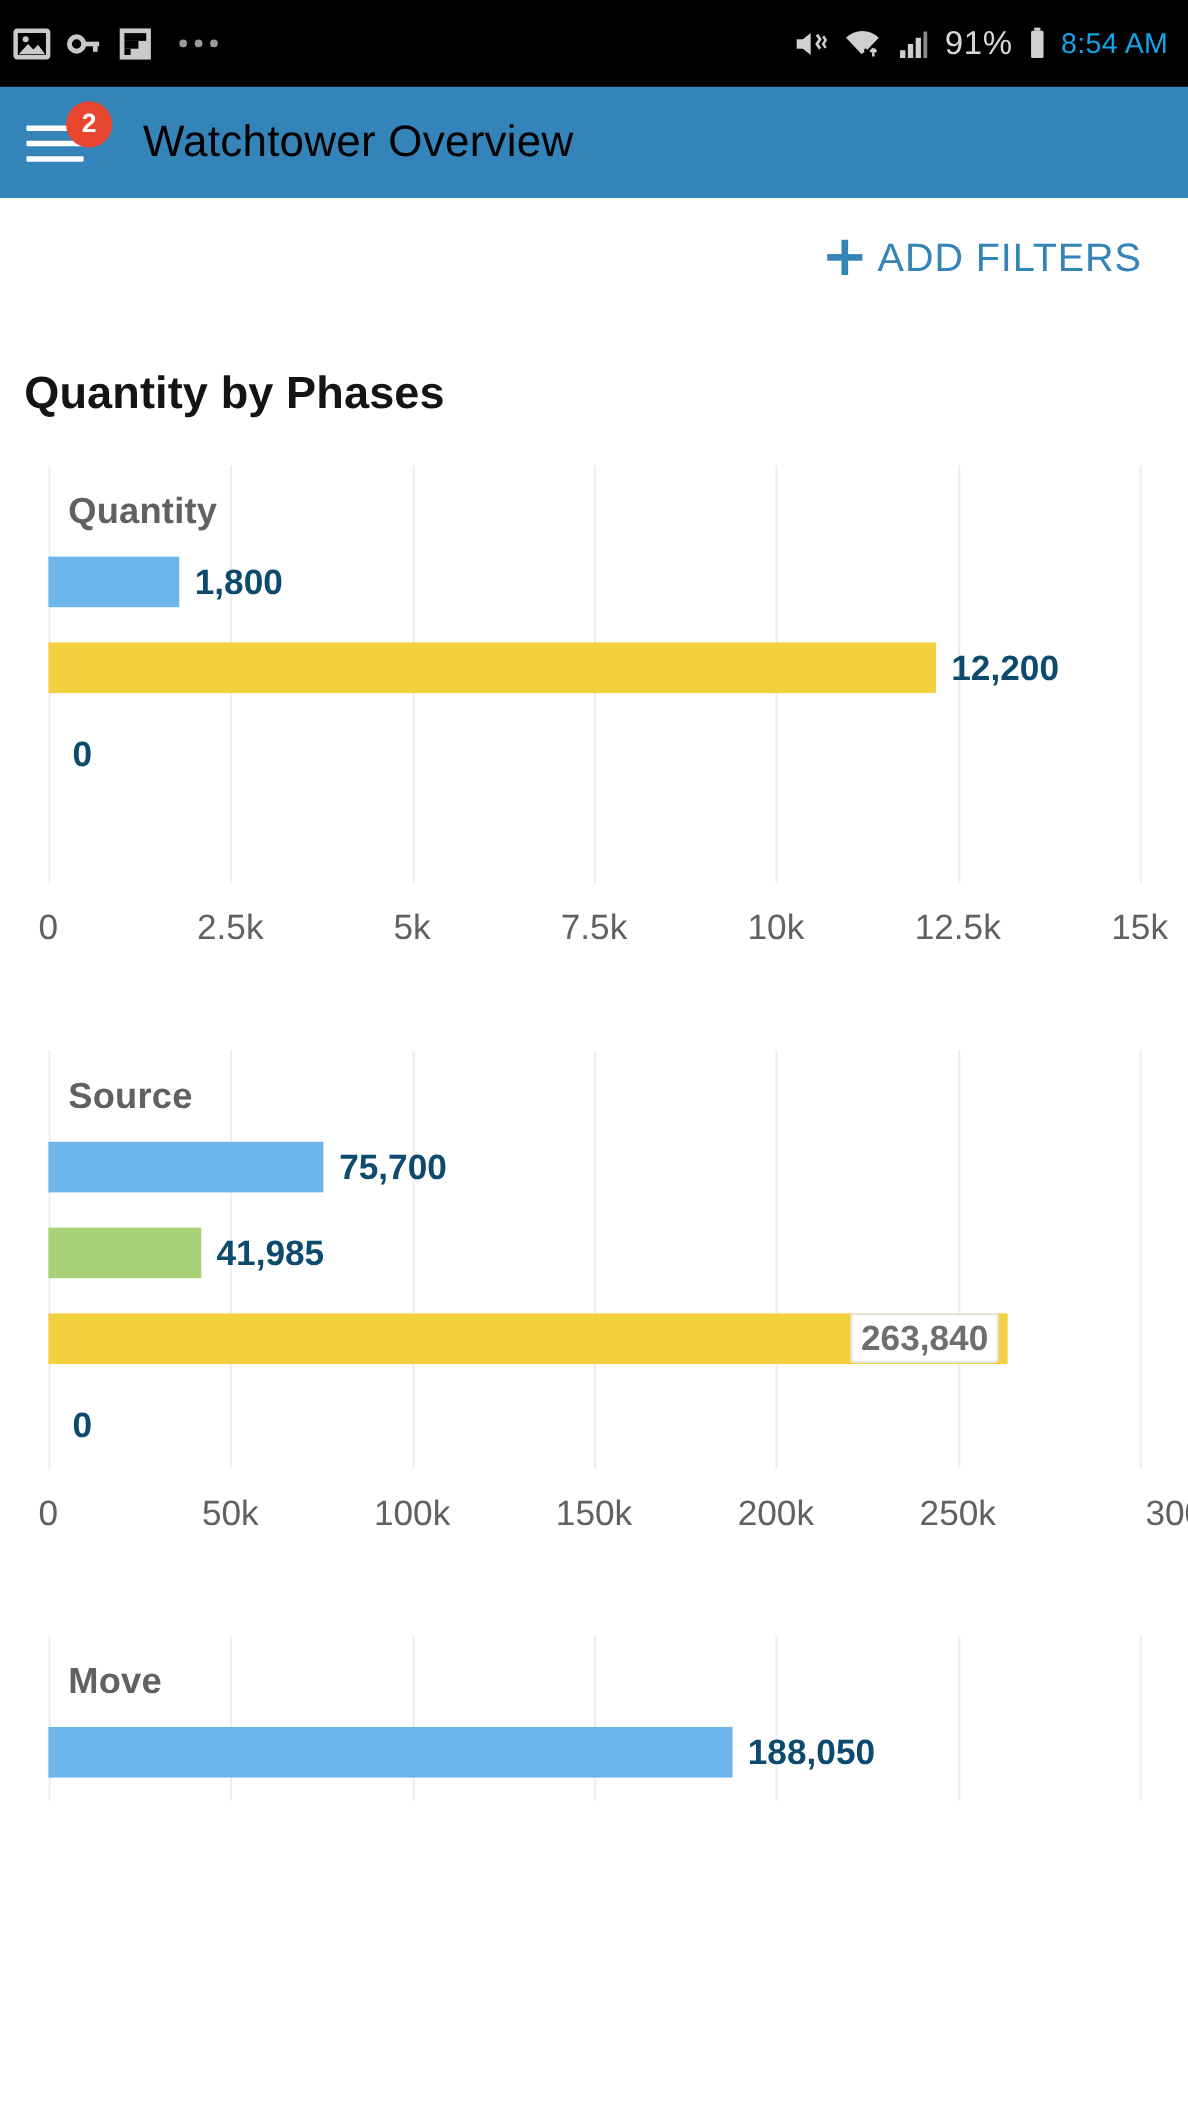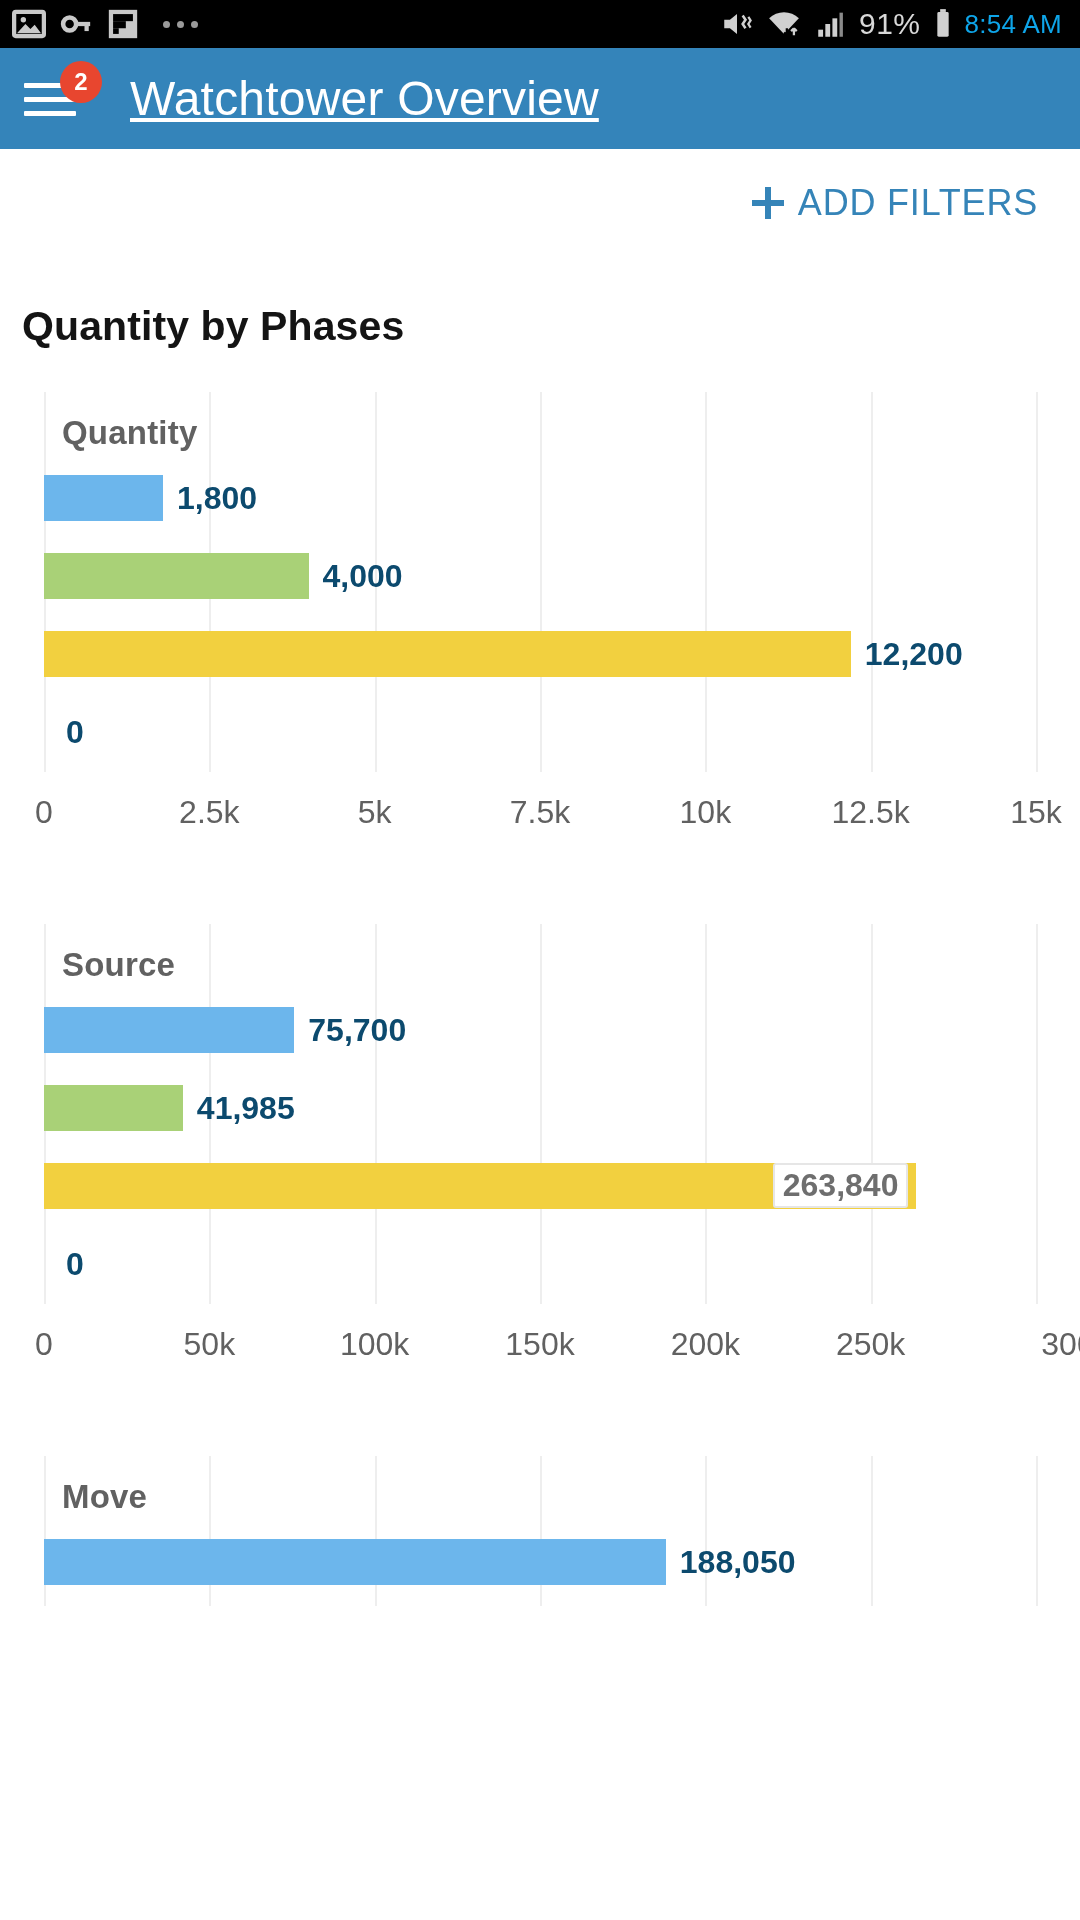--- a/index.html
+++ b/index.html
@@ -6,21 +6,21 @@
   html,body { width:1080px; height:1920px; }
   body {
     font-family:"Liberation Sans", sans-serif;
     background:#ffffff;
     overflow:hidden;
     position:relative;
   }
 
   
   .statusbar {
-    height:48px; background:#000000;
+    height:79px; background:#000000;
     display:flex; align-items:center;
     padding:0 18px 0 12px;
     position:relative;
   }
   .sb-left { display:flex; align-items:center; gap:13px; }
   .sb-right { display:flex; align-items:center; gap:11px; margin-left:auto; }
   .sb-icon { display:block; }
   .sb-text {
     color:#d8d8d8; font-size:30px; letter-spacing:0.5px;
     font-family:"Liberation Sans", sans-serif;
@@ -44,22 +44,22 @@
   .hamburger span:nth-child(2){ top:20px; }
   .hamburger span:nth-child(3){ top:34px; }
   .badge {
     position:absolute; top:-16px; left:36px;
     width:42px; height:42px; border-radius:50%;
     background:#e8462f; color:#ffffff;
     font-size:24px; font-weight:bold;
     display:flex; align-items:center; justify-content:center;
   }
   .app-title {
-    color:#ffffff; font-size:48px; font-weight:500;
-    margin-left:52px; letter-spacing:0.2px;text-decoration:underline;
+    color:#000000; font-size:40px; font-weight:500;
+    margin-left:52px; letter-spacing:0.2px;
   }
 
   
   .content { position:relative; background:#fff; }
   .filters-row {
     height:108px; display:flex; align-items:center;
     justify-content:flex-end; padding-right:42px;
   }
   .add-filters {
     display:flex; align-items:center; gap:14px;
@@ -212,24 +212,20 @@
             <div class="gridline" style="left: 826.667px;"></div>
             <div class="gridline" style="left: 992px;"></div>
           </div>
           <div class="cat-label">Quantity</div>
           <div class="bars">
             <div class="bar-row">
               <div class="bar" style="width: 119.04px; background: rgb(108, 182, 236);"></div>
               <div class="bar-value">1,800</div>
             </div>
             <div class="bar-row">
-              <div class="bar" style="width: 264.533px; background: rgb(169, 209, 119);"></div>
-              <div class="bar-value">4,000</div>
-            </div>
-            <div class="bar-row">
               <div class="bar" style="width: 806.827px; background: rgb(242, 208, 63);"></div>
               <div class="bar-value">12,200</div>
             </div>
             <div class="bar-row">
               <div class="bar" style="width: 0px; background: transparent;"></div>
               <div class="bar-value zero">0</div>
             </div>
           </div>
         </div>
         <div class="axis">

